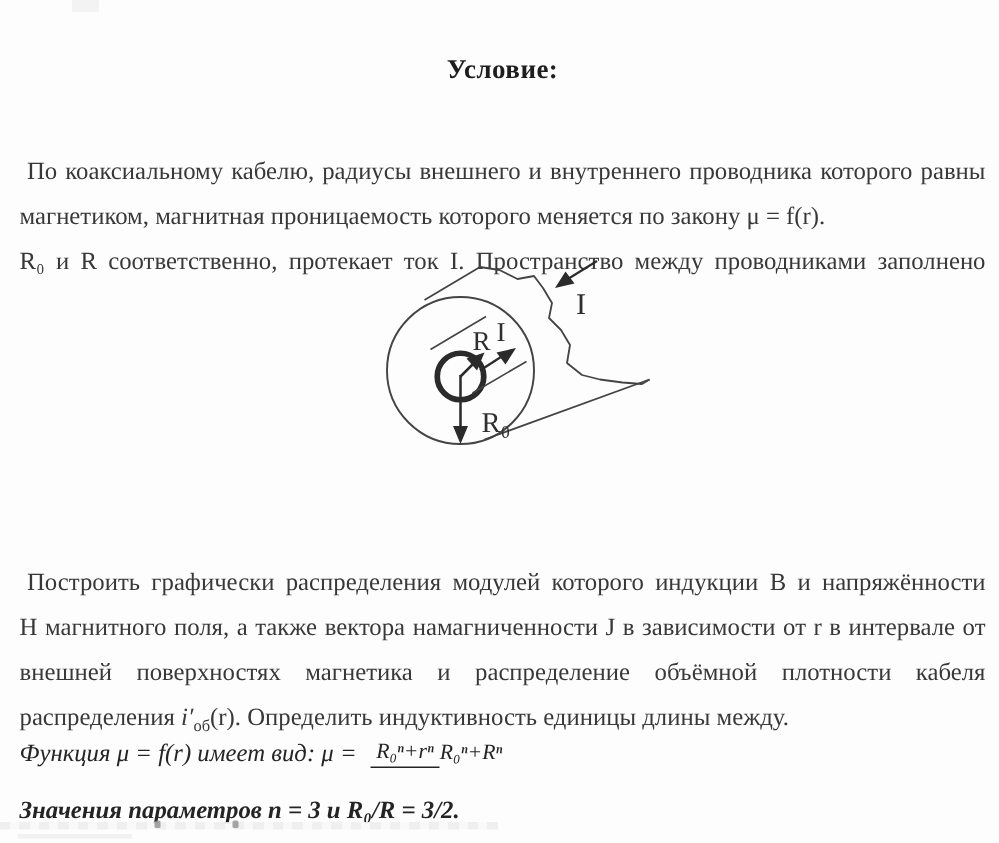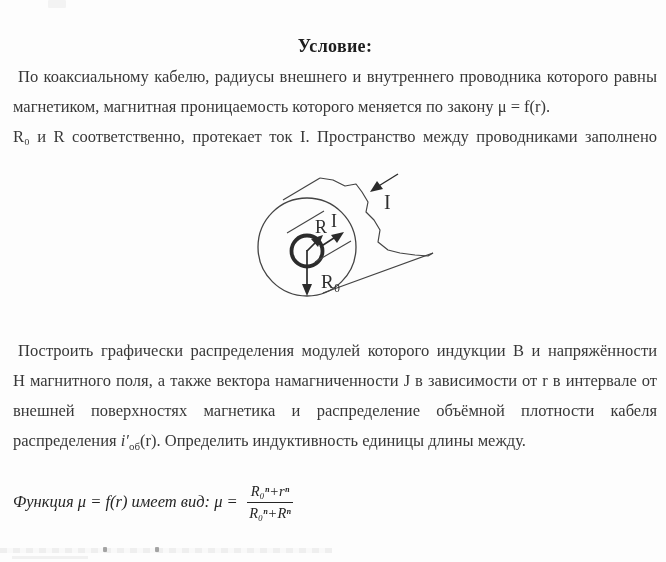--- a/index.html
+++ b/index.html
@@ -9,21 +9,21 @@
     font-family:"Liberation Serif","DejaVu Serif",serif;
     color:#383838;
     overflow:hidden;
   }
   .page{position:relative;width:666px;height:562px;}
   .title{
     position:absolute;top:36px;left:4px;right:0;
     text-align:center;font-weight:bold;font-size:18px;color:#1e1e1e;
     letter-spacing:0.3px;
   }
-  .para{position:absolute;left:13px;right:9px;}
+  .para{position:absolute;left:13px;right:9px;margin-top:37px;}
   .p1{top:62px;}
   .p2{top:336px;}
   .line{font-size:16.5px;line-height:30px;white-space:normal;}
   .just{text-align:justify;text-align-last:justify;text-justify:inter-word;}
   .indent{text-indent:5px;}
   .it{font-style:italic;}
   sub.small{font-size:11px;line-height:0;}
   
   .diagram{position:absolute;left:235px;top:168px;width:230px;height:160px;}
   .diagram svg{width:100%;height:100%;}
@@ -31,21 +31,21 @@
     font-family:"Liberation Serif","DejaVu Serif",serif;
     fill:#2e2e2e;
   }
   
   .formula{
     position:absolute;left:13px;top:476px;height:52px;
     display:flex;align-items:center;gap:9px;
     font-weight:normal;font-style:italic;color:#242424;
   }
   .formula .lead{font-size:16.5px;}
-  .frac{display:inline-flex;flex-direction:column;align-items:center;line-height:1.25;}
+  .frac{display:inline-flex;flex-direction:row;align-items:center;line-height:1.25;}
   .frac .num{font-size:14.5px;border-bottom:1.6px solid #242424;padding:0 4px 1px 4px;}
   .frac .den{font-size:14.5px;padding-top:1px;}
   .params{
     position:absolute;left:13px;top:527px;
     font-weight:bold;font-style:italic;font-size:16.5px;color:#242424;
     line-height:26px;
   }
   
   .artifact-top{
     position:absolute;left:48px;top:0;width:18px;height:8px;
@@ -124,19 +124,20 @@
   </div>
 
   <div class="formula">
     <span class="lead">Функция μ = f(r) имеет вид: μ =</span>
     <span class="frac">
       <span class="num">R₀ⁿ+rⁿ</span>
       <span class="den">R₀ⁿ+Rⁿ</span>
     </span>
   </div>
 
+  <div class="params">Значения параметров n = 3 и R₀/R = 3/2.</div>
 
   <div class="artifact-strip"></div>
   <div class="artifact-strip2"></div>
   <div class="speck speck1"></div>
   <div class="speck speck2"></div>
 
 </div>
 
 </body></html>

